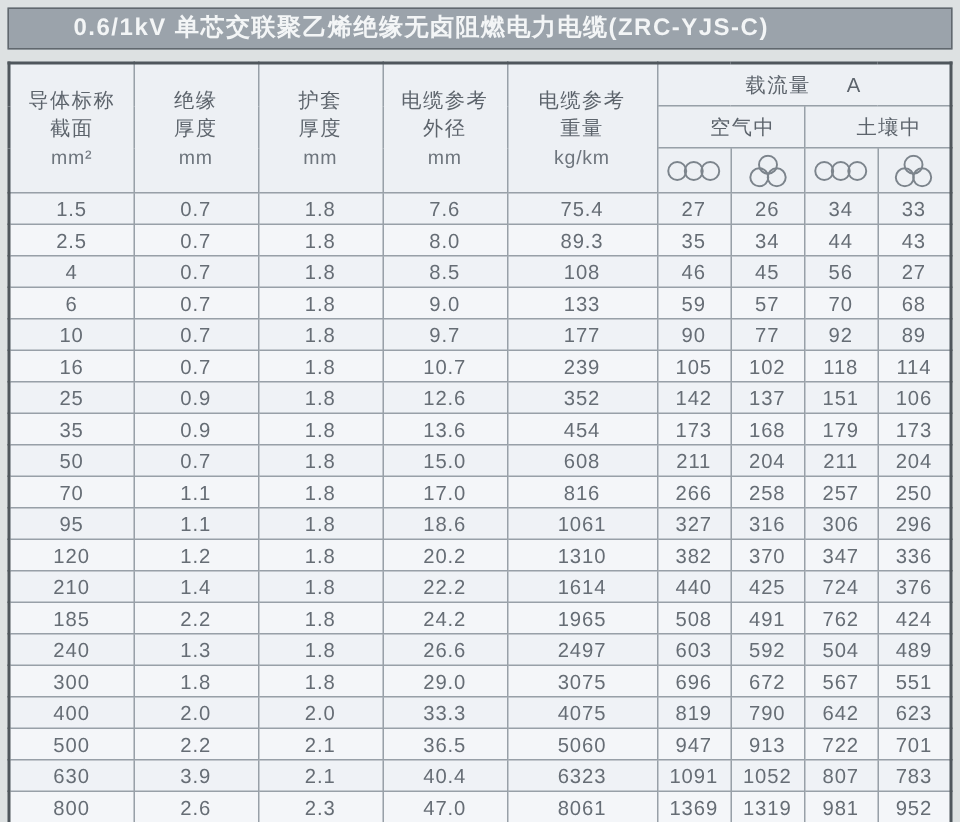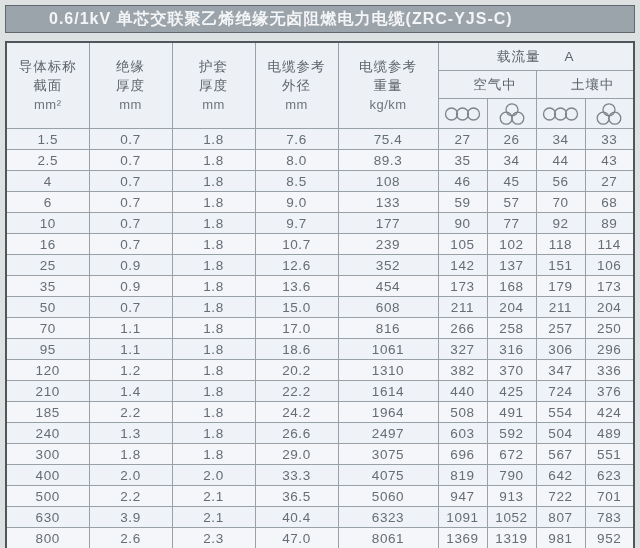--- a/index.html
+++ b/index.html
@@ -317,24 +317,24 @@
           <td>440</td>
           <td>425</td>
           <td>724</td>
           <td>376</td>
         </tr>
         <tr>
           <td>185</td>
           <td>2.2</td>
           <td>1.8</td>
           <td>24.2</td>
-          <td>1964</td>
+          <td>1965</td>
           <td>508</td>
           <td>491</td>
-          <td>554</td>
+          <td>762</td>
           <td>424</td>
         </tr>
         <tr>
           <td>240</td>
           <td>1.3</td>
           <td>1.8</td>
           <td>26.6</td>
           <td>2497</td>
           <td>603</td>
           <td>592</td>

